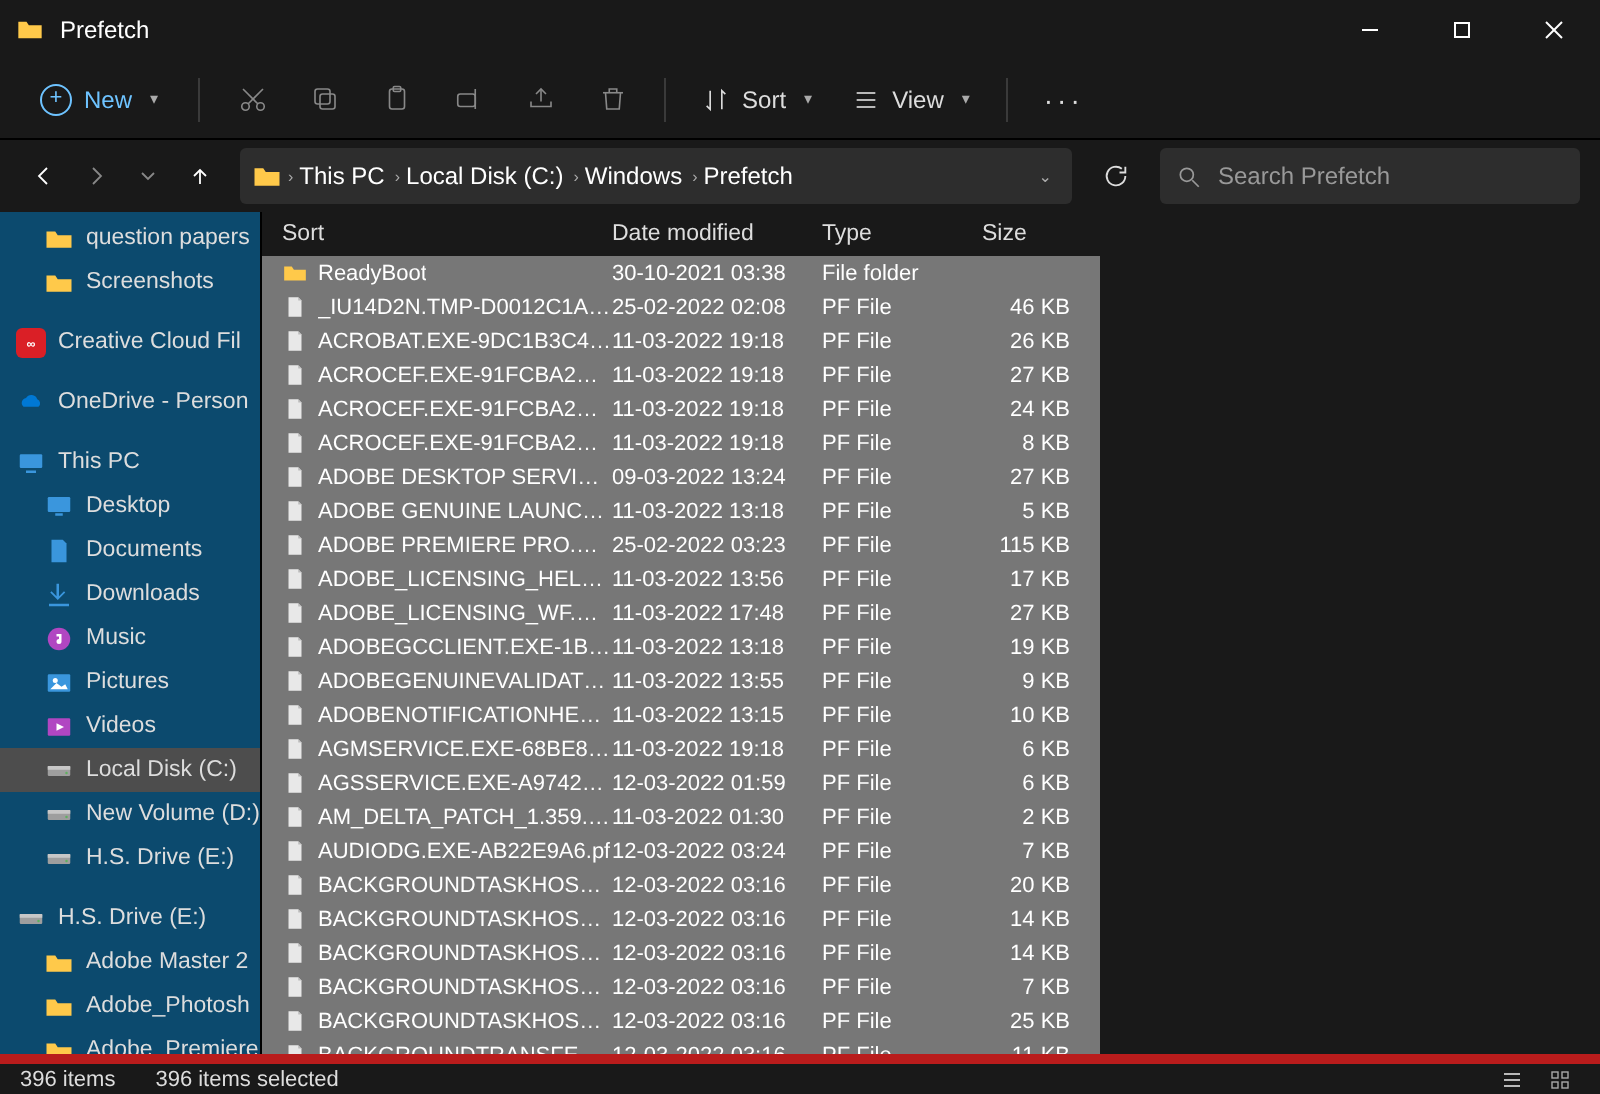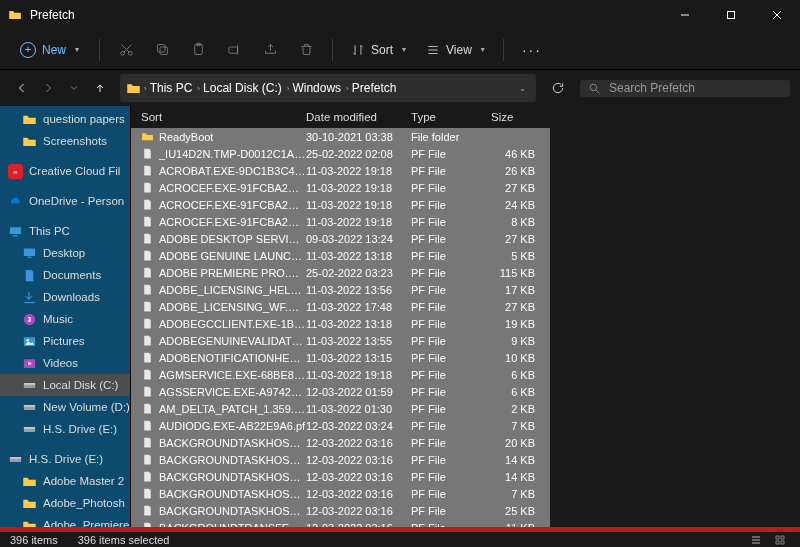--- a/index.html
+++ b/index.html
@@ -25,21 +25,21 @@
 .nav-arr { width:24px; height:24px; display:flex; align-items:center; justify-content:center; color:#888; }
 .nav-arr.enabled { color:#fff; }
 .nav-arr svg { width:12px; height:12px; stroke:currentColor; fill:none; stroke-width:1.8; }
 .addrwrap { flex:2; display:flex; align-items:center; background:#2d2d2d; height:28px; border-radius:3px; padding:0 6px; gap:3px; color:#fff; font-size:12px; overflow:hidden; }
 .addrwrap .seg { display:flex; align-items:center; gap:5px; white-space:nowrap;}
 .addrwrap .seg .ch { font-size:8px; color:#aaa;}
 .addrwrap .filler { flex:1;}
 .addrwrap .dd { font-size:8px; color:#aaa; margin-right:4px;}
 .reload { width:28px; height:28px; display:flex; align-items:center; justify-content:center; color:#ddd; }
 .reload svg { width:14px; height:14px; stroke:#ddd; fill:none; stroke-width:1.6; }
-.searchwrap { flex:1; max-width:210px; display:flex; align-items:center; background:#2d2d2d; height:17px; border-radius:3px; padding:0 8px; gap:8px; color:#999; font-size:12px;}
+.searchwrap { flex:1; max-width:210px; display:flex; align-items:center; background:#2d2d2d; height:28px; border-radius:3px; padding:0 8px; gap:8px; color:#999; font-size:12px;}
 .searchwrap svg { width:13px; height:13px; stroke:#999; fill:none; stroke-width:1.6;}
 .body { display:flex; height:calc(547px - 30px - 40px - 36px - 20px); }
 .nav { width:130px; overflow:hidden; padding:2px 0; background:#0c4a6e; }
 .nav-item { display:flex; align-items:center; height:22px; padding-left:8px; gap:6px; font-size:11.5px; color:#ddd; white-space:nowrap; overflow:hidden; }
 .nav-item.indent { padding-left:22px; }
 .nav-item.sel { background:#4d4d4d; }
 .nav-spacer { height:8px; }
 .nav .ico { width:15px; height:15px; flex-shrink:0;}
 .content { flex:1; display:flex; flex-direction:column; border-left:1px solid #000; max-width: 420px;}
 .cols { display:flex; height:22px; align-items:center; color:#ddd; font-size:11.5px;}

